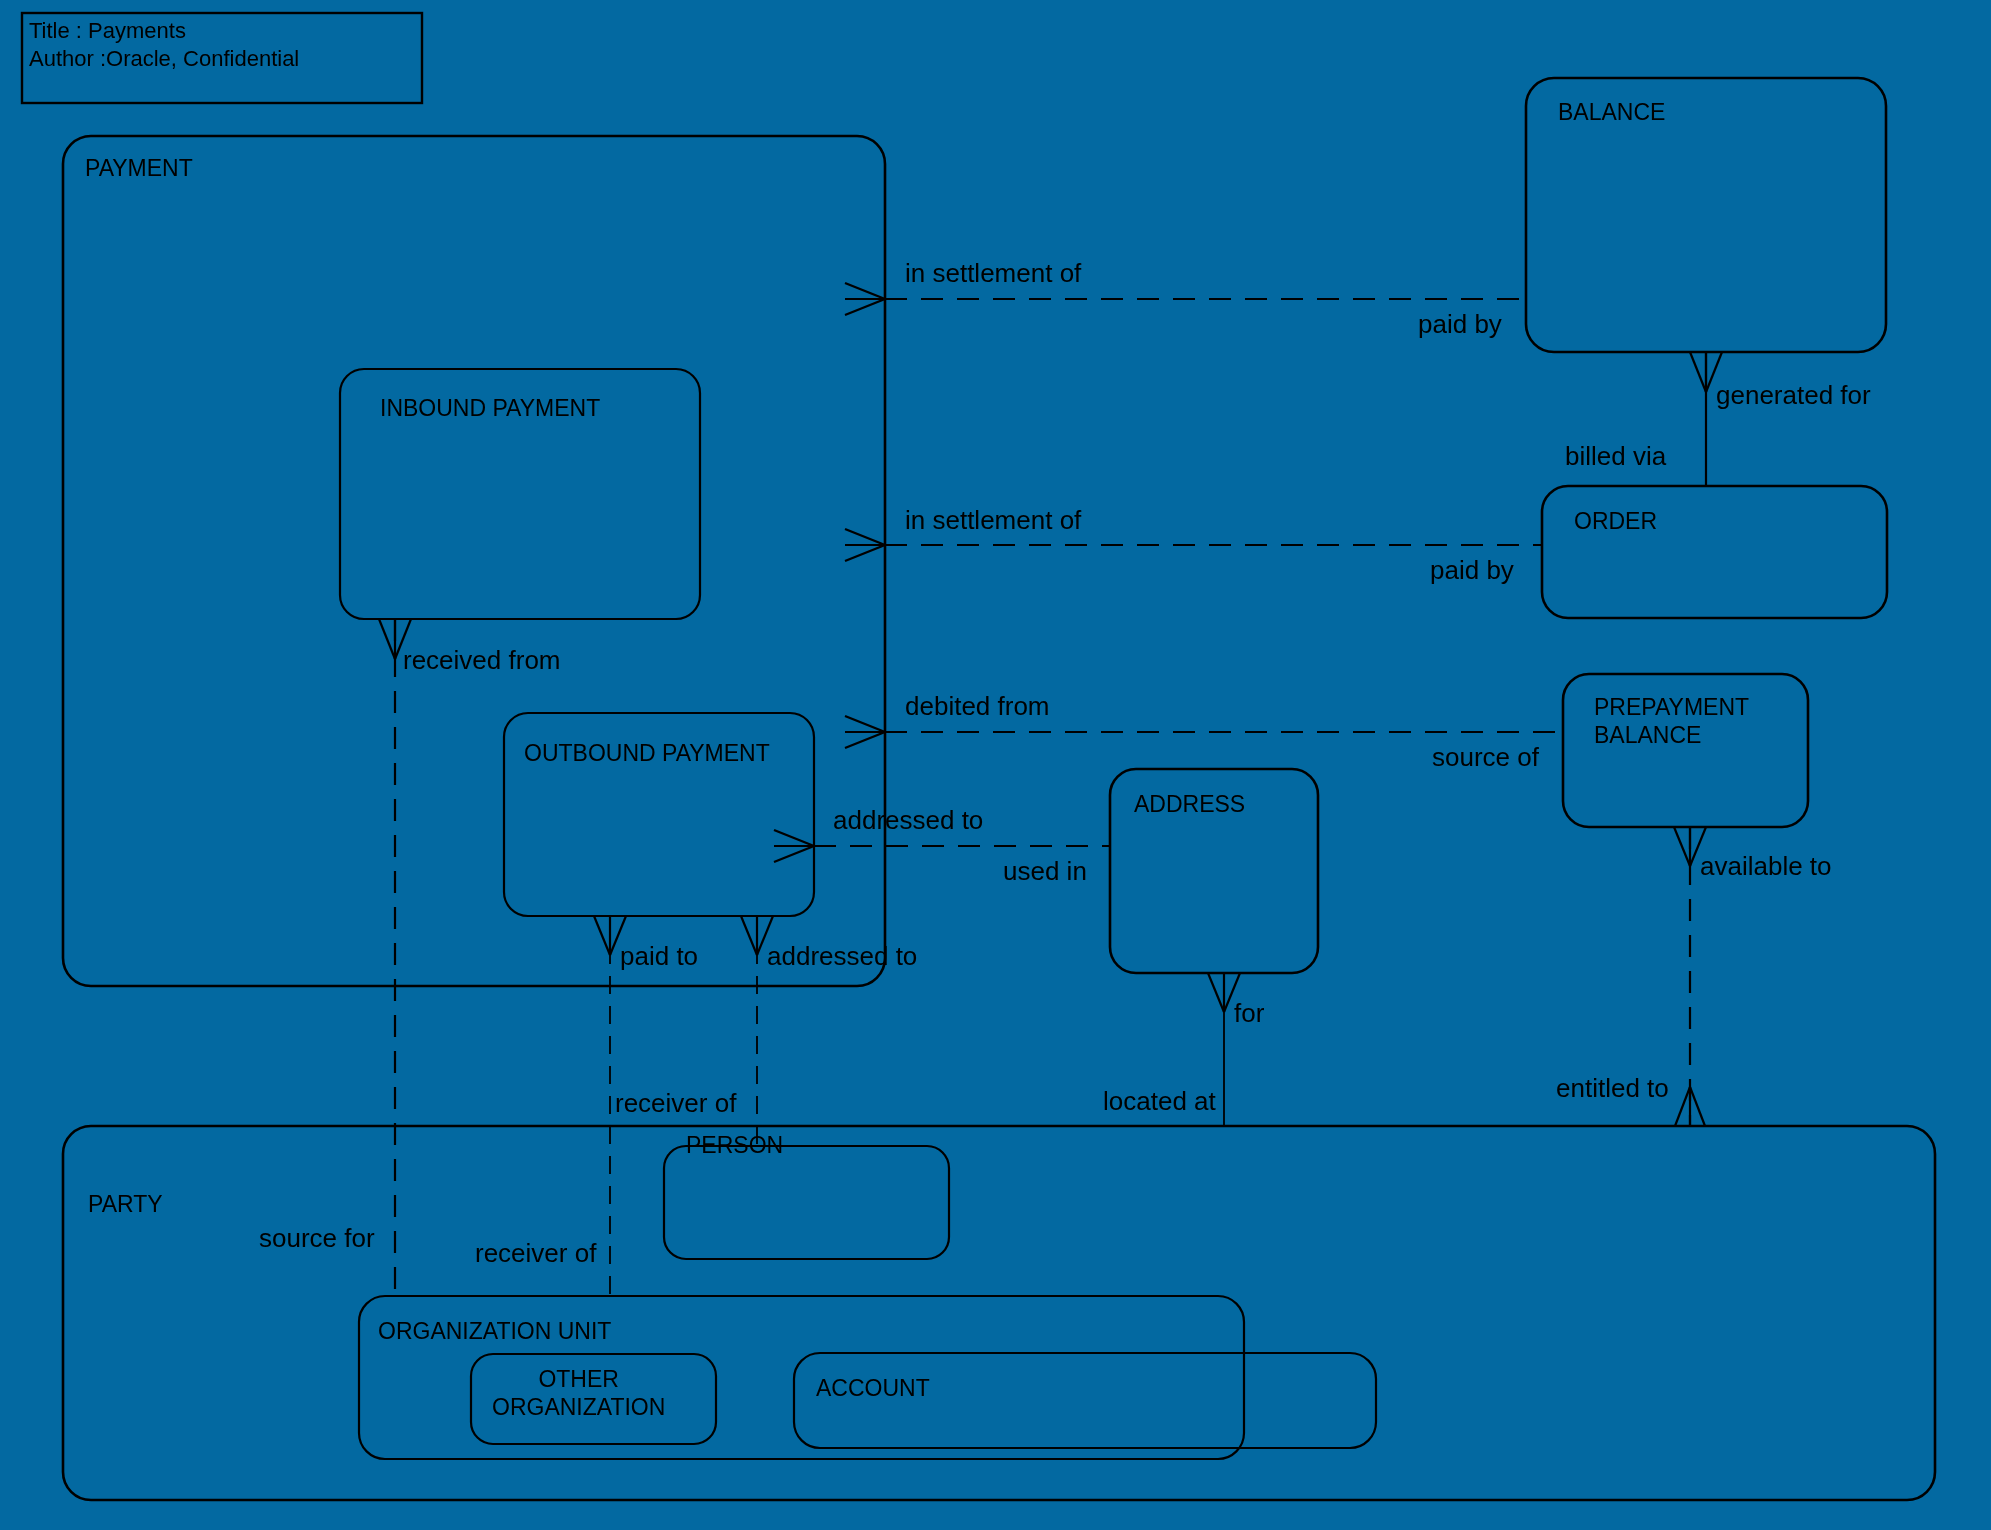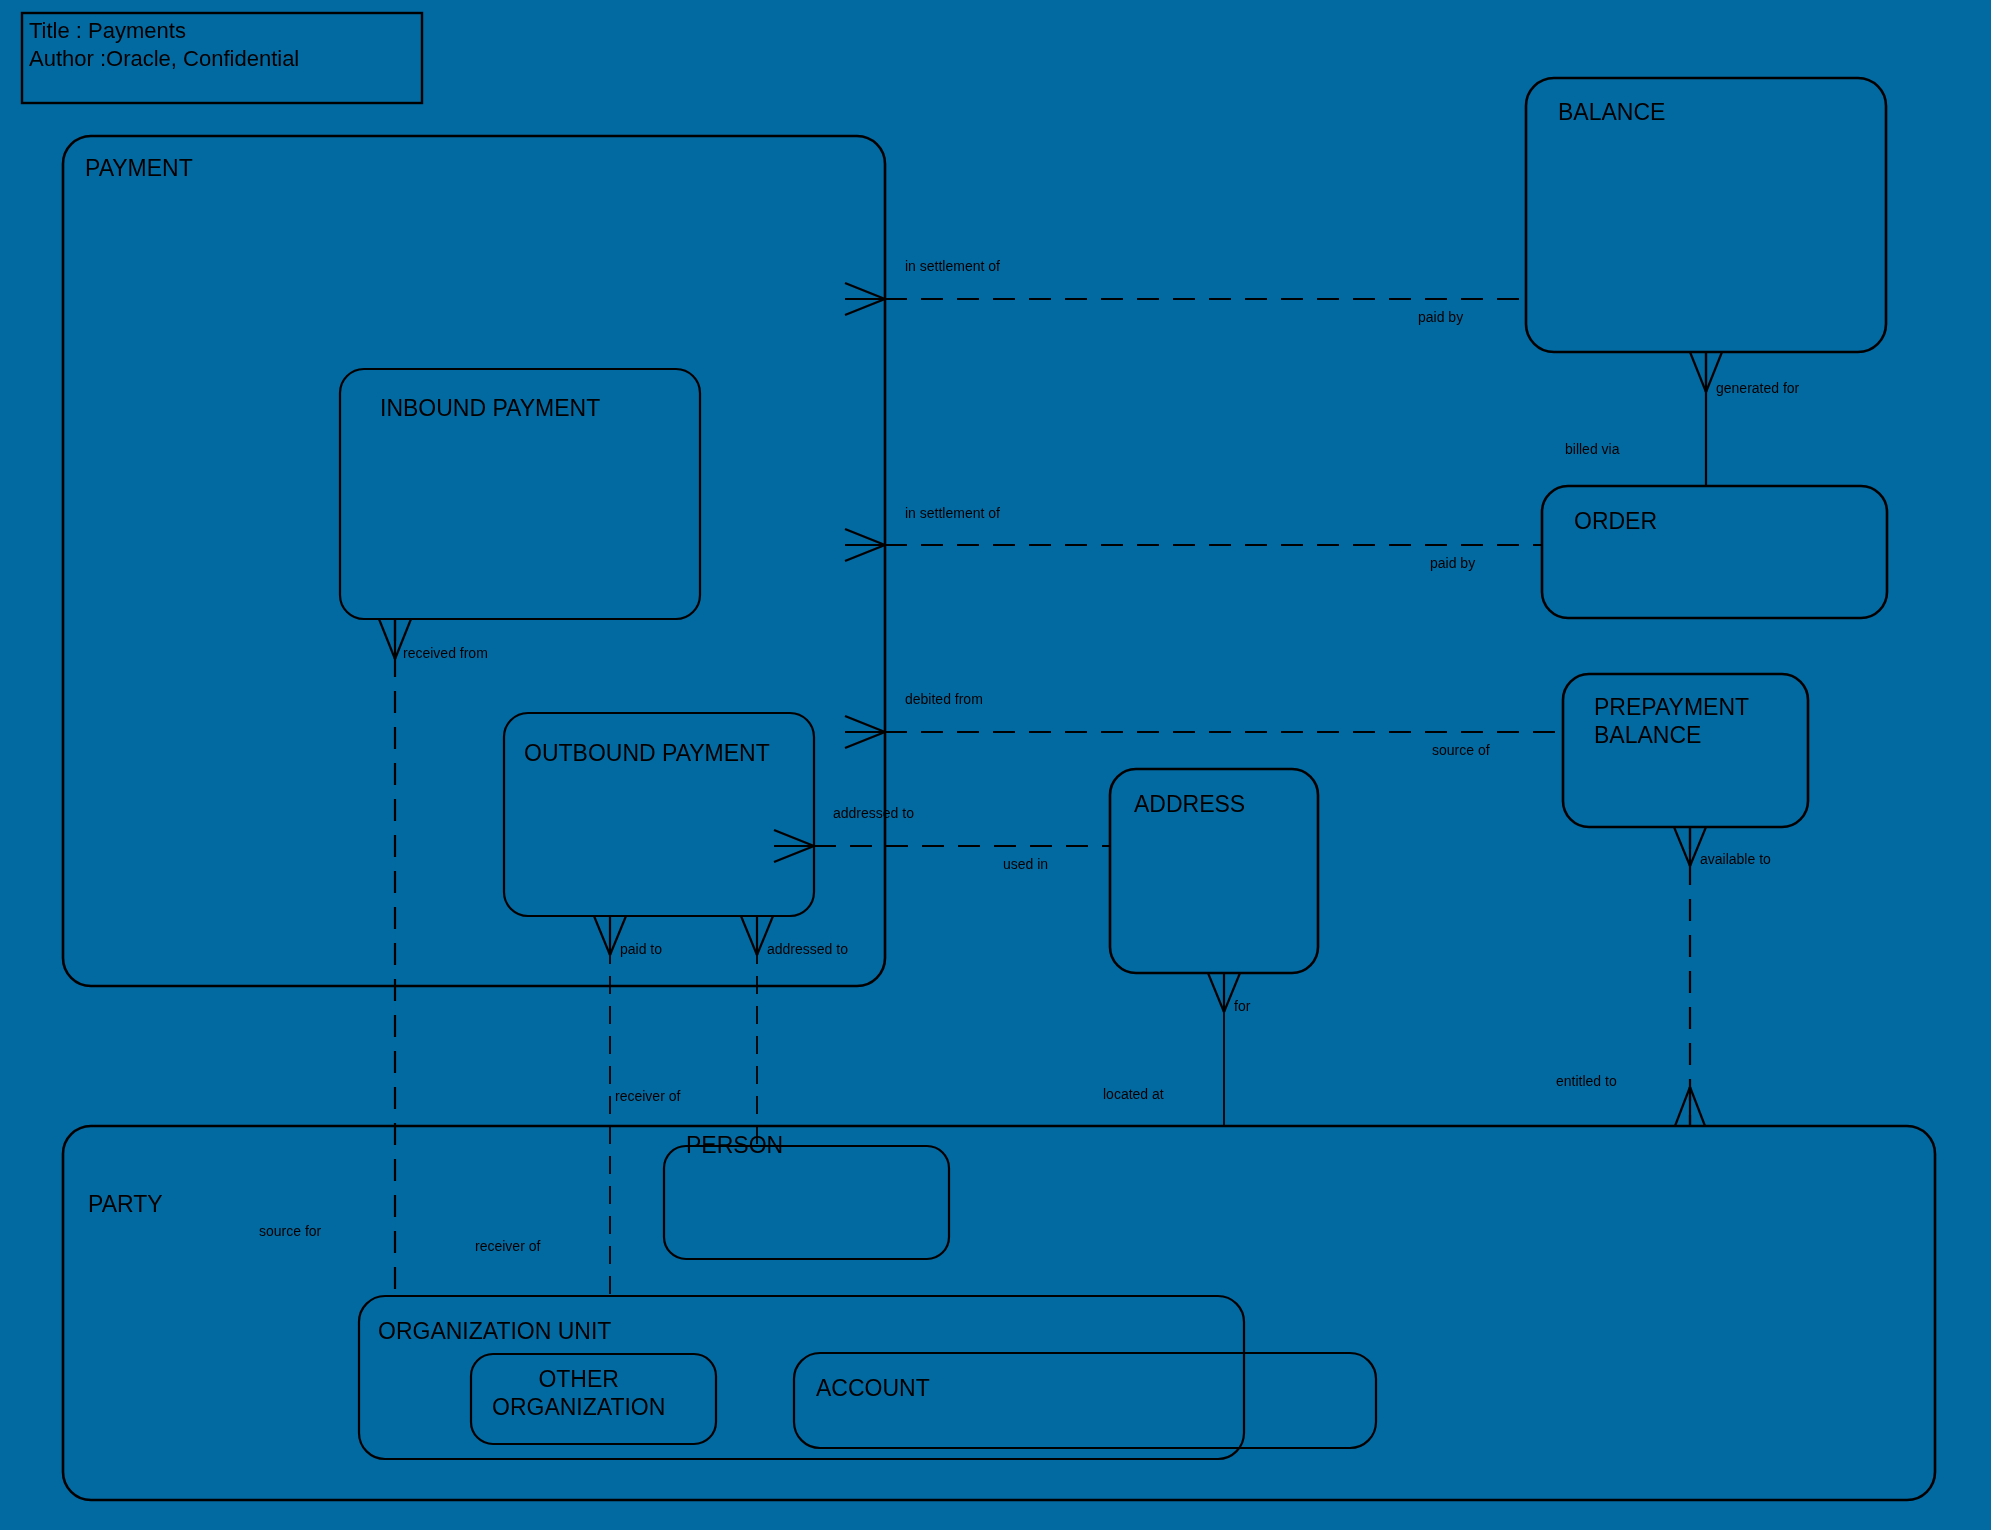--- a/index.html
+++ b/index.html
@@ -1,19 +1,19 @@
 <!DOCTYPE html>
 <html><head>
 <meta charset="utf-8">
 <style>
   html,body{margin:0;padding:0;background:#ffffff;}
   body{font-family:"Liberation Sans", sans-serif;}
   #stage{position:relative;width:1991px;height:1530px;background:#0369a1;overflow:hidden;}
   #svg{position:absolute;left:0;top:0;width:1991px;height:1530px;}
-  .lbl{position:absolute;font-family:"Liberation Sans", sans-serif;font-size:14px;color:#000;white-space:nowrap;line-height:1.22;}
+  .lbl{position:absolute;font-family:"Liberation Sans", sans-serif;font-size:26px;color:#000;white-space:nowrap;line-height:1.22;}
   .ent-title{position:absolute;font-family:"Liberation Sans", sans-serif;font-size:23px;color:#000;white-space:pre-line;line-height:1.2;}
   .titlebox-txt{position:absolute;font-family:"Liberation Sans", sans-serif;font-size:22px;color:#000;white-space:pre-line;line-height:1.32;}
 </style>
 </head>
 <body>
 
 <div id="stage">
 
   <svg id="svg" viewBox="0 0 1991 1530">
     <g fill="none" stroke="#000000" stroke-width="2.2">

